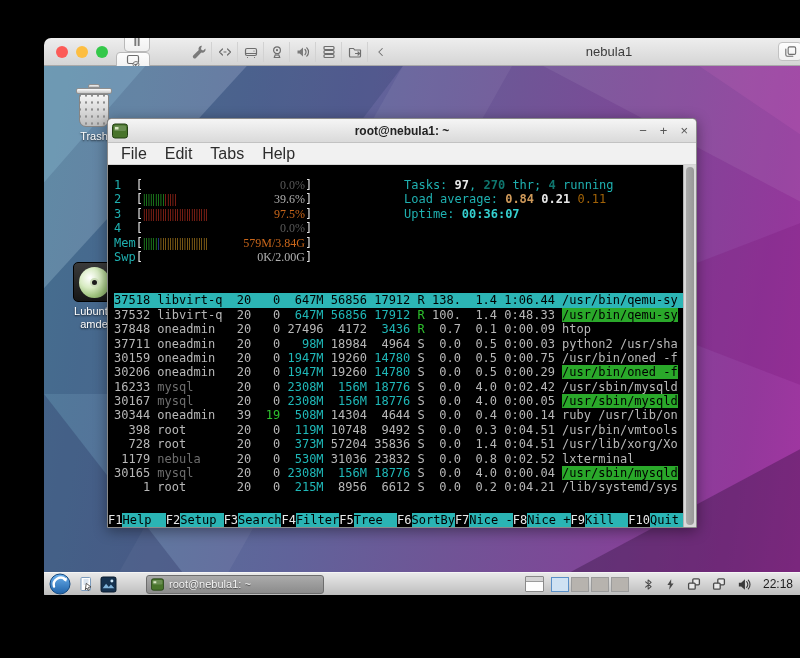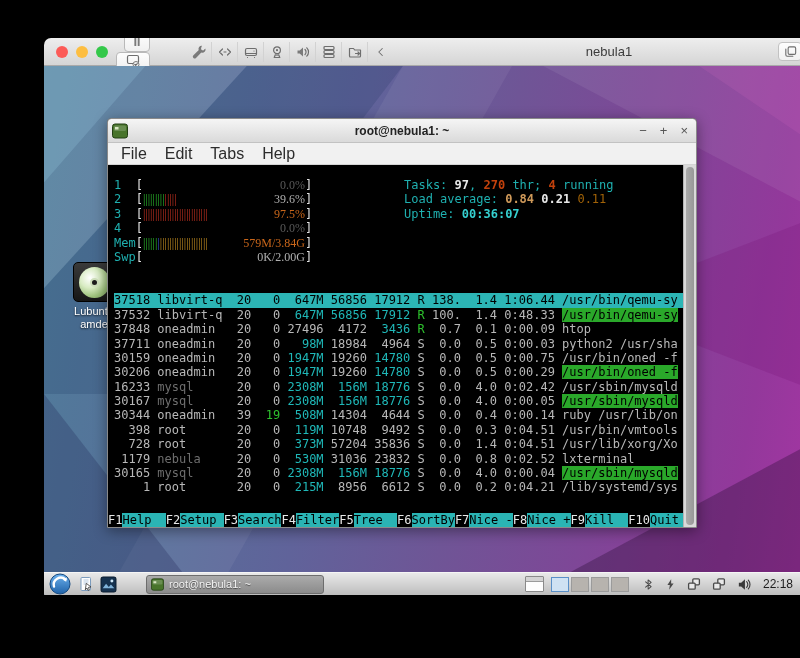--- a/index.html
+++ b/index.html
@@ -62,21 +62,21 @@
   
   .mline{height:14.4px;white-space:pre;}
   .mlab{display:inline-block;width:3ch;color:#1fb0b0;}
   .brk{color:#e2e2e2;}
   .bars{display:inline-block;width:27ch;height:14.4px;position:relative;overflow:hidden;vertical-align:bottom;white-space:pre;font-family:Liberation Serif, serif;}
   .mval{position:absolute;right:0;top:0;background:#000;padding-left:2px;}
   .bseg-green{color:#2ab52a;}.bseg-red{color:#c03020;}.bseg-blue{color:#3a50d0;}.bseg-yellow{color:#c08a20;}
   .v-dim{color:#5a5a5a;}.v-gray{color:#b0b0b0;}.v-orange{color:#c9661a;}
   .meters{position:relative;}
   .hinfo{position:absolute;left:290px;top:0;}
-  .c-cy{color:#1fb0b0;}.c-wb{color:#e8e8e8;font-weight:bold;}.c-gb{color:#c2410c;font-weight:bold;}
+  .c-cy{color:#1fb0b0;}.c-wb{color:#e8e8e8;font-weight:bold;}.c-gb{color:#0f766e;font-weight:bold;}
   .c-cb{color:#35d0d0;font-weight:bold;}.c-tb{color:#d09a5a;font-weight:bold;}.c-cyd{color:#a16207;}
   .htable{margin-top:29px;}
   .tline{height:14.4px;white-space:pre;}
   .tline.hdr{background:#2aa82a;color:#000;}
   .hdr-sort{background:#2cb5b5;}
   .tline.sel{background:#2cb5b5;color:#000;}
   .tline.sel span{color:#000 !important;background:transparent !important;}
   .c-def{color:#b8b8b8;}.c-cyan{color:#1fb8b8;}.c-green{color:#2dc22d;}.c-dim{color:#6e6e6e;}
   .cmd-new{background:#2aa82a;color:#000;}
   .fkeys{position:absolute;left:0;right:0;bottom:0;height:14.4px;display:flex;white-space:pre;font-family:"DejaVu Sans Mono",monospace;font-size:12px;line-height:14.4px;overflow:hidden;}
@@ -216,20 +216,28 @@
     <div class="facet f1"></div>
     <div class="facet f2"></div>
     <div class="facet f3"></div>
     <div class="facet f4"></div>
     <div class="facet f5"></div>
     <div class="facet f6"></div>
     <div class="facet f7"></div>
     <div class="facet f8"></div>
     <div class="facet f9"></div>
 
+    <div class="desk-icon di-trash">
+      <div>
+        <div class="trash-handle"></div>
+        <div class="trash-lid"></div>
+        <div class="trash-body"></div>
+      </div>
+      <div class="lbl">Trash</div>
+    </div>
 
     <div class="desk-icon di-iso">
       <div class="iso-box">
         <div class="iso-cd"></div>
         <div class="iso-hole"></div>
       </div>
       <div class="lbl">Lubuntu</div>
       <div class="lbl" style="margin-top:0;">amde</div>
     </div>
 

